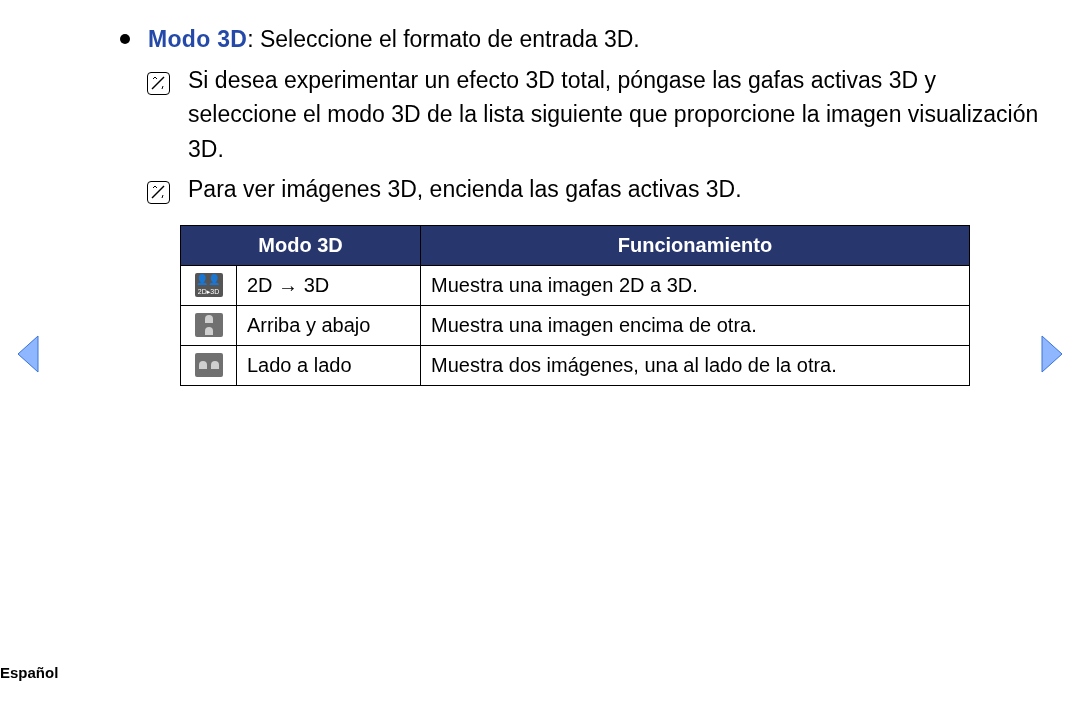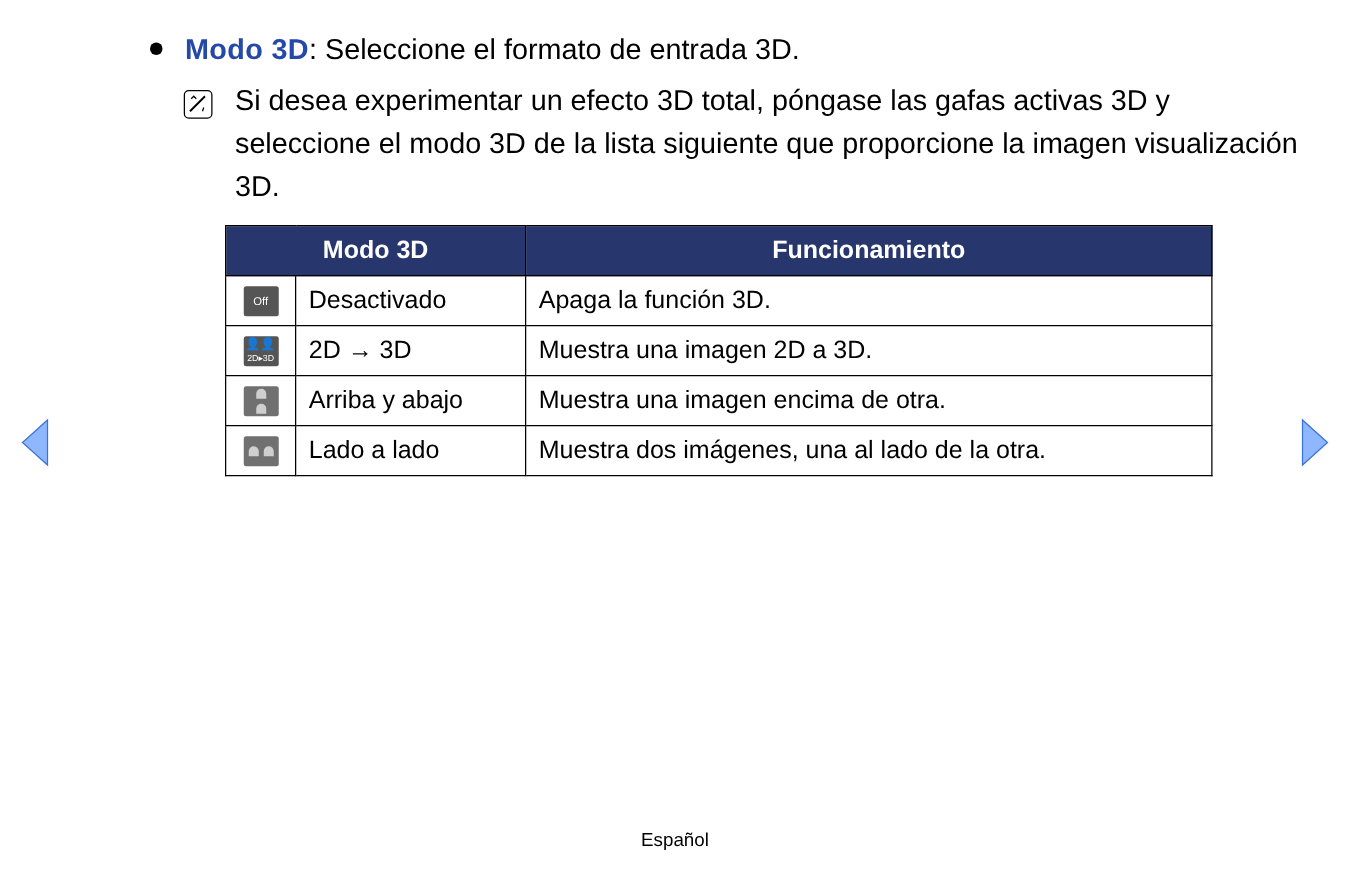--- a/index.html
+++ b/index.html
@@ -131,22 +131,21 @@
     top: 334px;
     font-size: 0;
   }
   .nav-left  { left: 14px; }
   .nav-right { right: 14px; }
   .nav-left svg, .nav-right svg { width: 30px; height: 40px; }
   .footer {
     position: absolute;
     left: 0; right: 0;
     bottom: 24px;
-    text-align: center;
-    font-weight: normal;
+    font-weight: bold;
     font-size: 15px;
     color: #000;
   }
 </style>
 </head>
 <body>
 
 <div class="page">
 
   <div class="line">
@@ -161,35 +160,41 @@
       <span class="note-icon">
         <svg width="17" height="17" viewBox="0 0 17 17">
             <path d="M2 14 L14 2" stroke="#000" stroke-width="1.5"></path>
             <path d="M3 4 L5 2 L7 4 M12 14 L13 11" stroke="#000" stroke-width="1" fill="none"></path>
           </svg>
       </span>
     </div>
     <div class="body-text">Si desea experimentar un efecto 3D total, póngase las gafas activas 3D y seleccione el modo 3D de la lista siguiente que proporcione la imagen visualización 3D.</div>
   </div>
 
+  <div class="line">
+    <div class="indent-marker">
+      <span class="note-icon">
+        <svg width="17" height="17" viewBox="0 0 17 17">
+            <path d="M2 14 L14 2" stroke="#000" stroke-width="1.5"></path>
+            <path d="M3 4 L5 2 L7 4 M12 14 L13 11" stroke="#000" stroke-width="1" fill="none"></path>
+          </svg>
+      </span>
+    </div>
+    <div class="body-text">Para ver imágenes 3D, encienda las gafas activas 3D.</div>
+  </div>
 
   <div class="table-wrap">
     <table>
       <thead>
         <tr>
           <th colspan="2">Modo 3D</th>
           <th>Funcionamiento</th>
         </tr>
       </thead>
       <tbody>
-        <tr>
-          <td class="icon-cell"><span class="mini-icon">Off</span></td>
-          <td class="mode-cell">Desactivado</td>
-          <td>Apaga la función 3D.</td>
-        </tr>
         <tr>
           <td class="icon-cell">
             <span class="mini-icon mini-icon-2d3d">
               <span class="top">👤👤</span><span class="bot">2D▸3D</span>
             </span>
           </td>
           <td class="mode-cell">2D → 3D</td>
           <td>Muestra una imagen 2D a 3D.</td>
         </tr>
         <tr>

